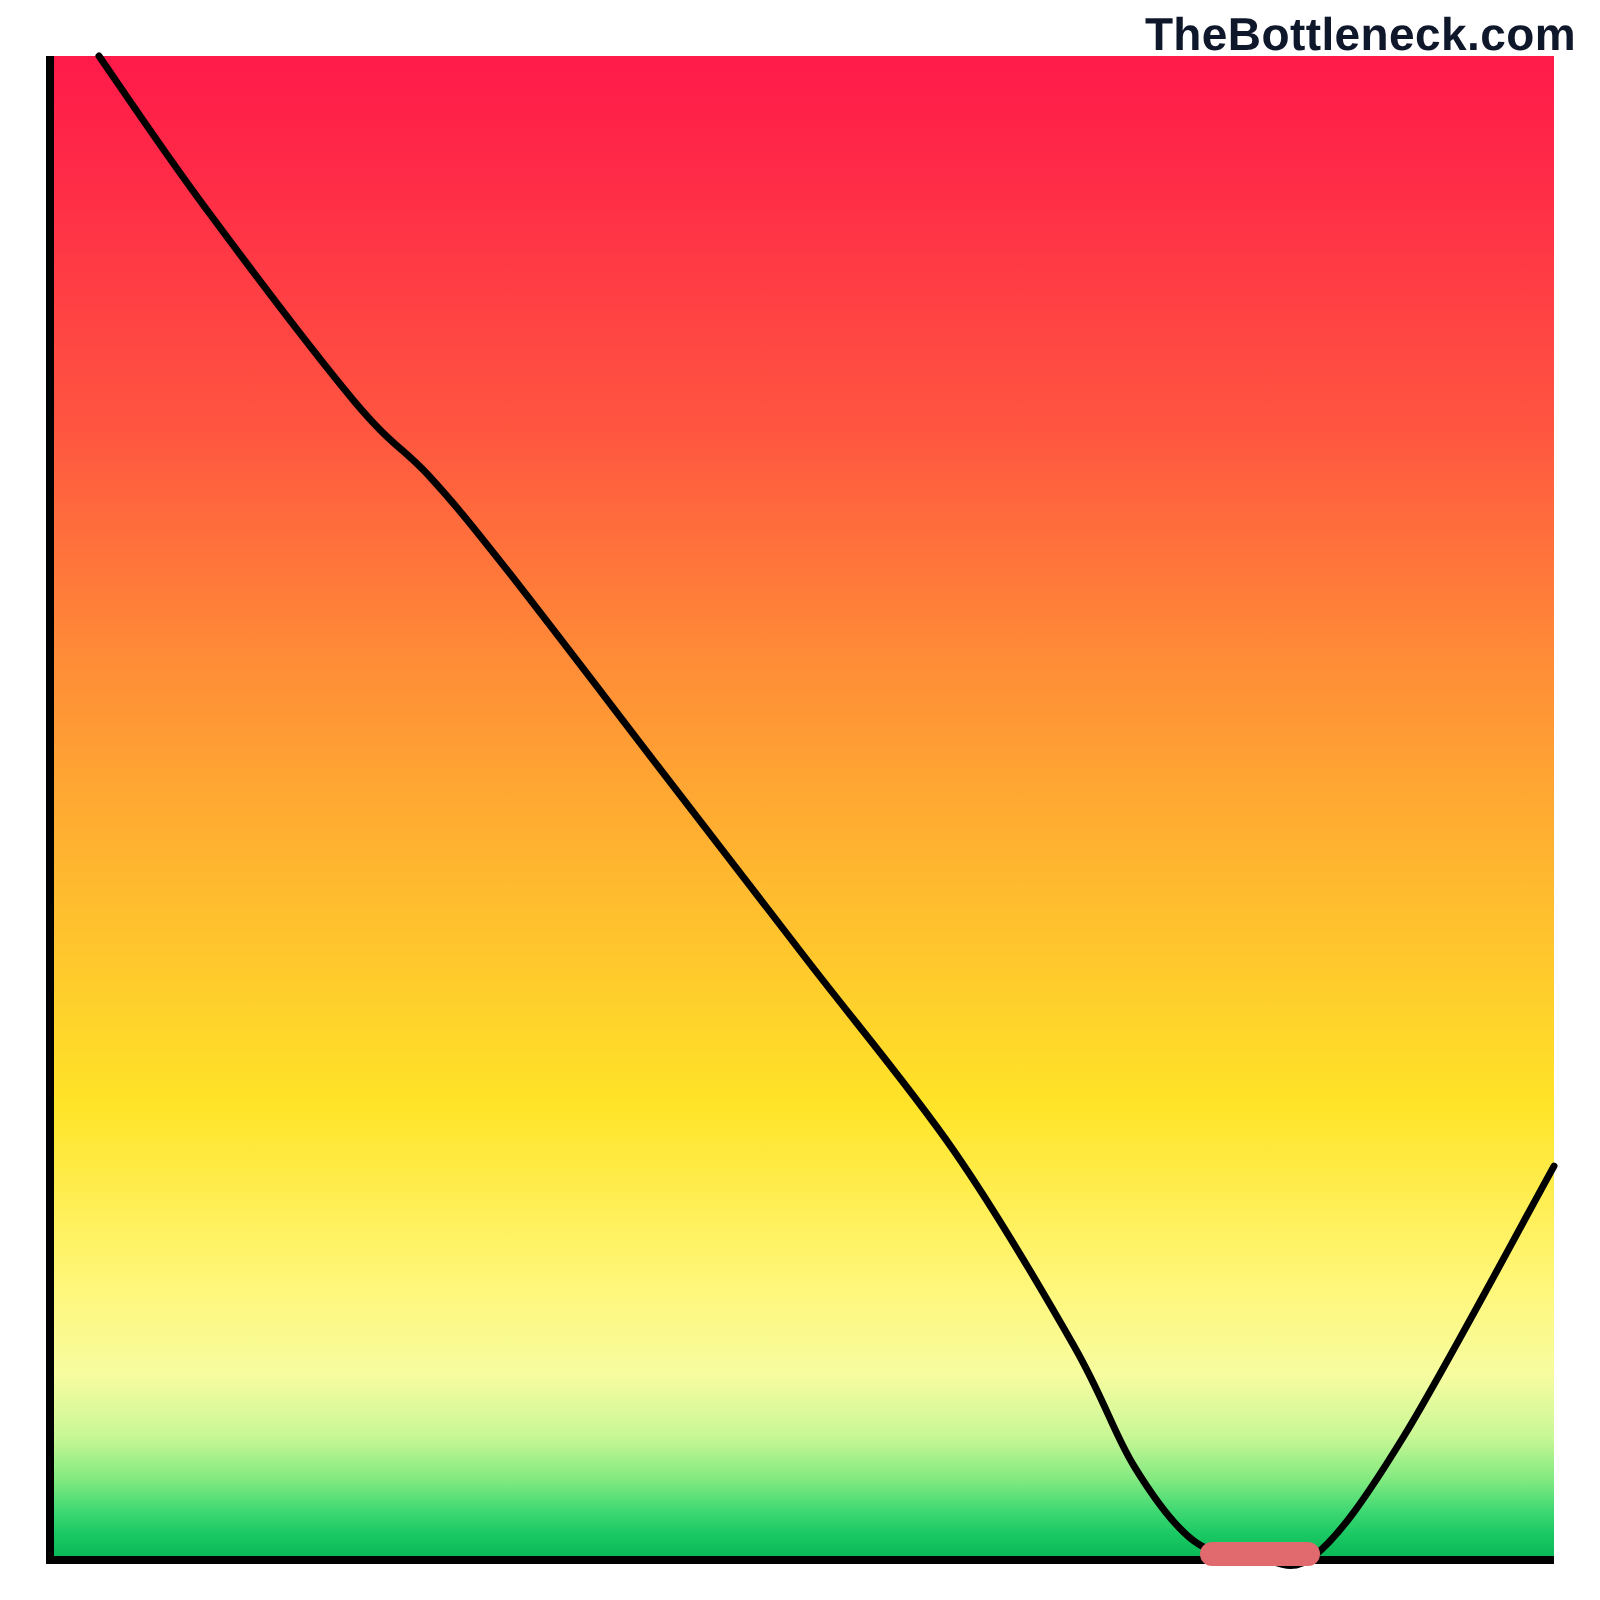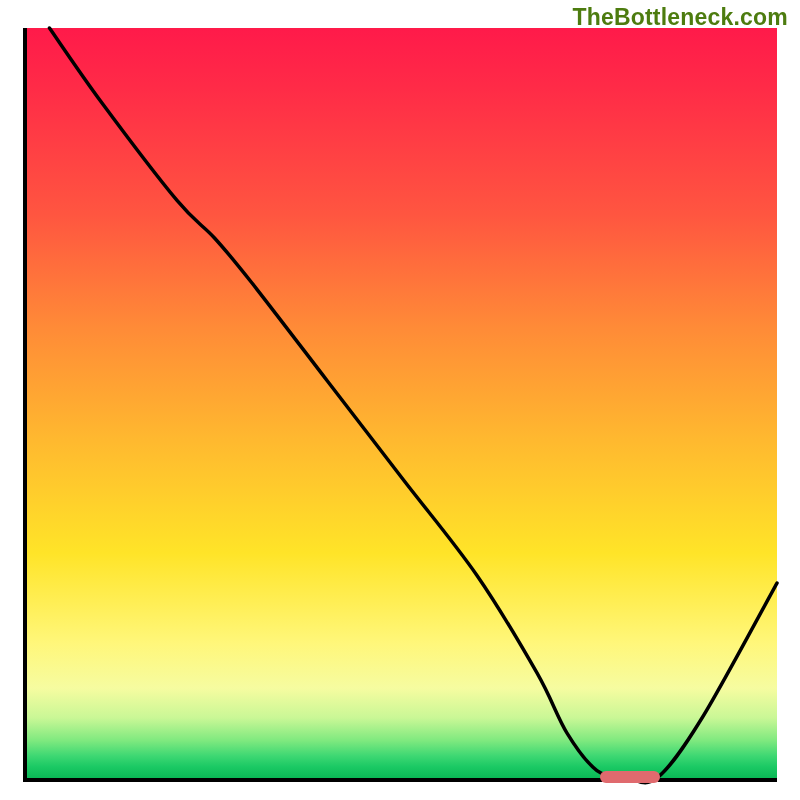--- a/index.html
+++ b/index.html
@@ -5,21 +5,21 @@
   * { margin: 0; padding: 0; box-sizing: border-box; }
   html, body { width: 800px; height: 800px; overflow: hidden; background: #fff; }
   .container { position: relative; width: 800px; height: 800px; }
   .watermark {
     position: absolute;
     top: 4px;
     right: 12px;
     font-family: Arial, sans-serif;
     font-size: 23px;
     font-weight: bold;
-    color: #4d7c0f;
+    color: #0f172a;
     letter-spacing: 0.2px;
   }
   .plot-area {
     position: absolute;
     left: 23px;
     top: 28px;
     width: 754px;
     height: 754px;
     border-left: 4px solid #000;
     border-bottom: 4px solid #000;

